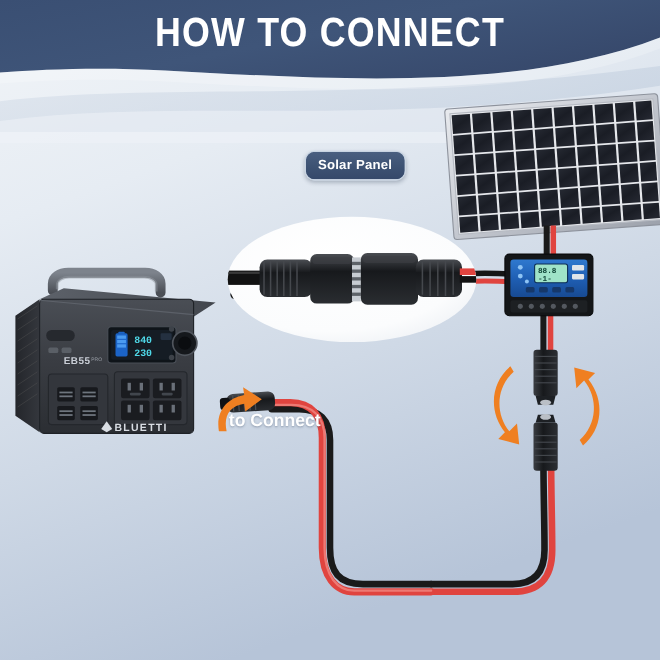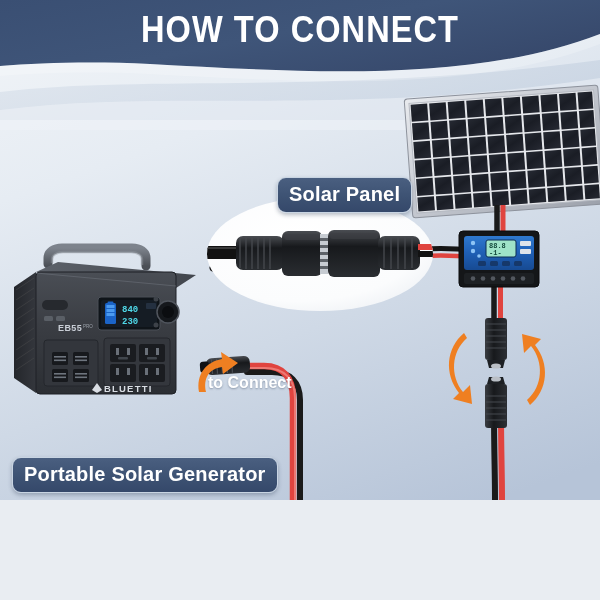--- a/index.html
+++ b/index.html
@@ -1,37 +1,37 @@
 <!DOCTYPE html>
 <html><head>
 <meta charset="utf-8">
 <style>
   html,body{margin:0;padding:0;}
   body{
     width:600px;height:600px;overflow:hidden;
     font-family:"Liberation Sans", sans-serif;
     background:#e9edf2;
   }
-  #stage{position:relative;width:600px;height:500px;overflow:hidden;
+  #stage{position:relative;width:600px;height:600px;overflow:hidden;
     background:linear-gradient(160deg,#eef1f5 0%,#e3e9f0 35%,#ccd6e4 70%,#b9c6d8 100%);}
 
   
   .hdr-wrap{position:absolute;left:0;top:0;width:600px;height:120px;overflow:hidden;}
   .hdr-svg{position:absolute;left:0;top:0;}
   .hdr-title{position:absolute;left:0;top:9px;width:600px;text-align:center;
     color:#ffffff;font-size:37px;font-weight:bold;letter-spacing:1.2px;
     font-family:"Liberation Sans Narrow","Liberation Sans",sans-serif;
     transform:scaleX(.88);transform-origin:center top;}
 
   
   .pill{position:absolute;background:linear-gradient(180deg,#4a5f80 0%,#3d5273 55%,#35486a 100%);
     color:#fff;border:1.5px solid #c8d4e2;border-radius:9px;
-    font-size:20px;font-weight:bold;letter-spacing:.2px;
+    font-size:12px;font-weight:bold;letter-spacing:.2px;
     padding:5px 11px 6px;white-space:nowrap;
-    box-shadow:0 2px 4px rgba(40,55,80,.33);margin-top:40px;}
+    box-shadow:0 2px 4px rgba(40,55,80,.33);}
 
   .pill-solar{left:277px;top:137px;}
   .pill-gen{left:12px;top:417px;}
   .pill-cable{left:267px;top:557px;}
 
   
   .note{position:absolute;left:208px;top:373px;width:205px;color:#ffffff;
     font-size:16px;font-weight:bold;line-height:19px;
     text-shadow:0 1px 2px rgba(60,75,100,.45);}
 
@@ -479,19 +479,18 @@
       </g>
       <rect x="200" y="360" width="9" height="11" rx="3" fill="#101114"></rect>
     </g>
 
     <g fill="#ef7f21">
       <path d="M199,392 C196,374 206,362 222,359 L221,352 L238,363 L223,374 L222,367 C209,369 203,378 206,392 Z"></path>
     </g>
   </svg>
 
   <div class="pill pill-solar">Solar Panel</div>
-  <div class="pill pill-gen">Portable Solar Generator</div>
 
   <div class="note">
     <div>to Connect</div>
   </div>
 
 </div>
 
 </body></html>

